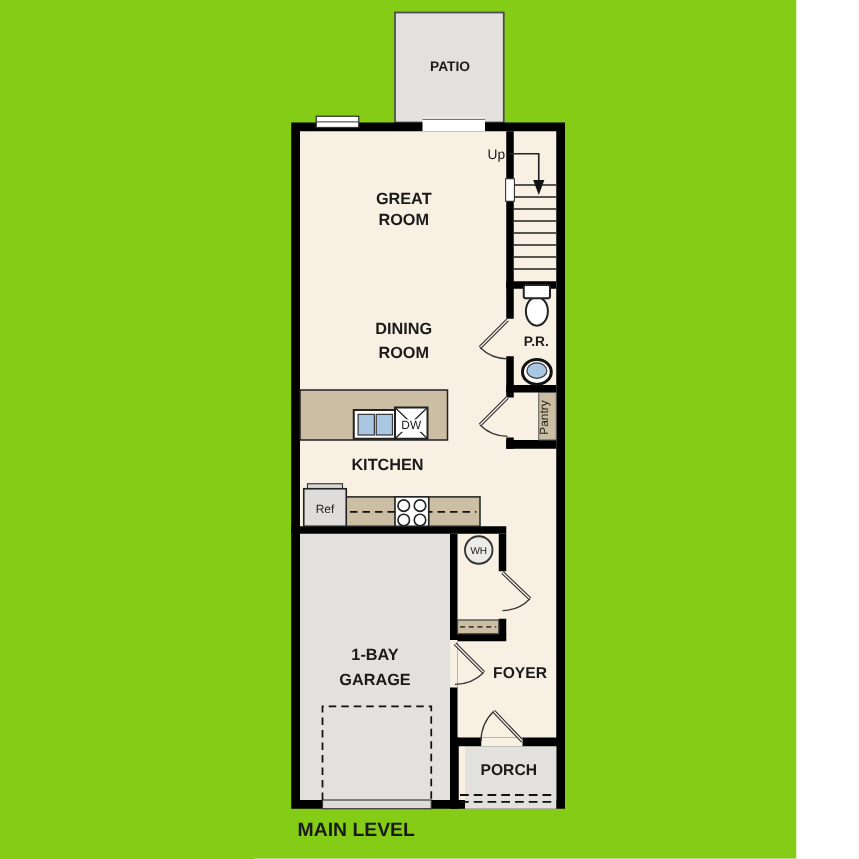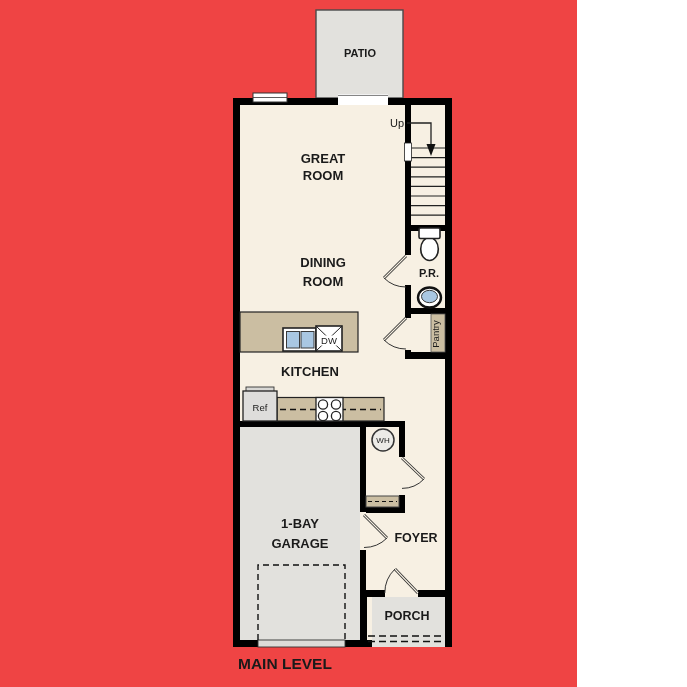--- a/index.html
+++ b/index.html
@@ -1,16 +1,16 @@
 <!DOCTYPE html>
 <html><head>
 <meta charset="utf-8">
 <style>
   html,body{margin:0;padding:0;background:#ffffff;}
-  .stage{position:relative;width:577px;height:687px;background:#ef4444;overflow:hidden;}
+  .stage{position:relative;width:637px;height:687px;background:#84cc16;overflow:hidden;}
   svg{position:absolute;left:0;top:0;}
   .wall{fill:#000000;stroke:none;}
   .floor{fill:#f7f0e3;stroke:none;}
   .hard{fill:#e2e1dd;stroke:none;}
   .tan{fill:#cbbea2;stroke:#222222;stroke-width:1.2;}
   .tan-noline{fill:#cbbea2;stroke:#555555;stroke-width:0.8;}
   .fix{fill:#ffffff;stroke:#222222;stroke-width:1.6;}
   .fix2{fill:#ffffff;stroke:#222222;stroke-width:1.3;}
   .blue{fill:#a9c7e2;stroke:#3a3a3a;stroke-width:1;}
   .thinln{stroke:#222222;stroke-width:1.2;fill:none;}

